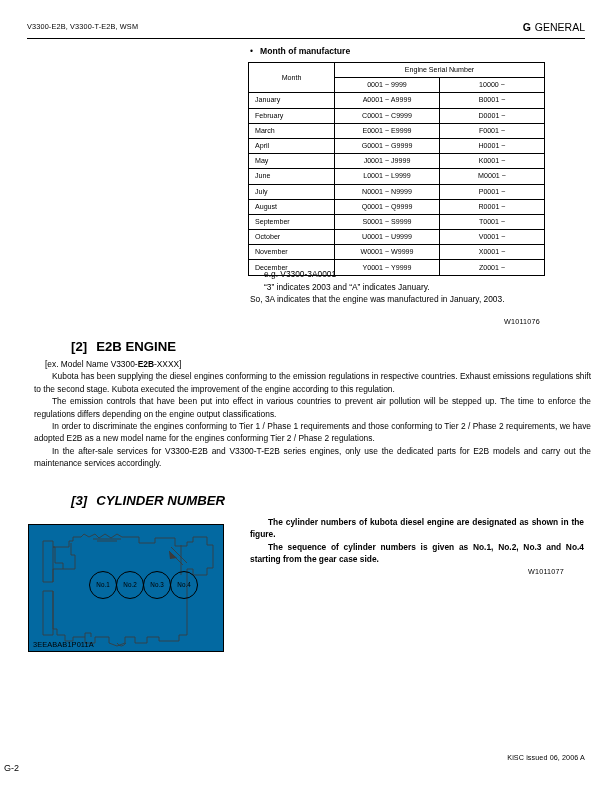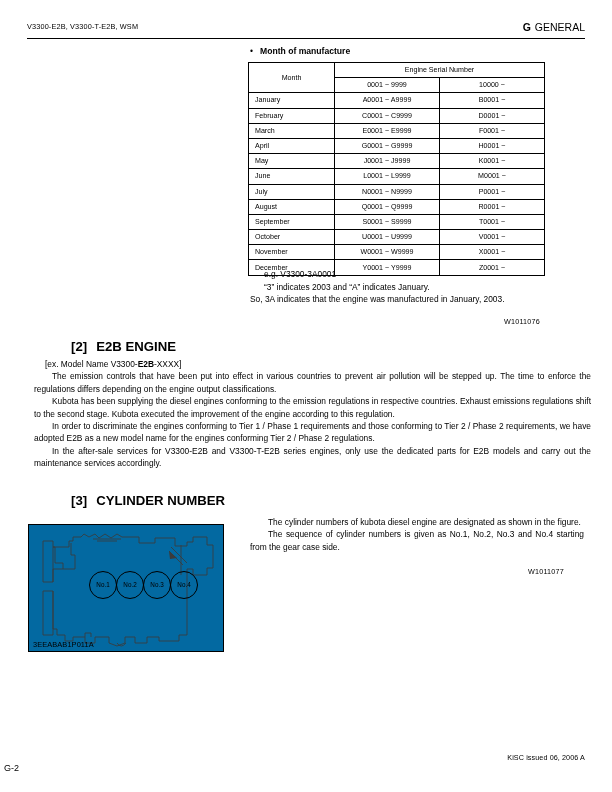--- a/index.html
+++ b/index.html
@@ -128,21 +128,21 @@
     position: absolute;
     font-size: 13.2px;
     font-weight: bold;
     white-space: nowrap;
     margin-left: 44px;
   }
   .sec-heading .sec-num {
     margin-right: 9px;
   }
   #sec2-heading { left: 27px; top: 339px; }
-  #sec3-heading { left: 27px; top: 493px; }
+  #sec3-heading { left: 27px; top: 493px; font-style: italic; }
 
   .body-block {
     position: absolute;
     font-size: 8.4px;
     line-height: 12.4px;
     text-align: justify;
     text-align-last: left;
   }
   #sec2-body {
     left: 34px;
@@ -190,21 +190,21 @@
     line-height: 26px;
     background: transparent;
   }
 
   #sec3-body {
     left: 250px;
     top: 516px;
     width: 334px;
   }
   #sec3-body p { margin: 0; }
-  #sec3-body p.ind { text-indent: 18px; }
+  #sec3-body p.ind { text-indent: 18px; font-weight: bold; }
 
   
   .footer-page {
     position: absolute;
     left: 4px;
     top: 763px;
     width: 566px;
     text-align: left;
     font-size: 9px;
   }
@@ -317,22 +317,22 @@
 </div>
 
 <div class="wcode" id="wcode1">W1011076</div>
 
 <div class="sec-heading" id="sec2-heading">
   <span class="sec-num">[2]</span><span>E2B  ENGINE</span>
 </div>
 
 <div class="body-block" id="sec2-body">
   <p class="modelname"><span>[ex. Model Name V3300-</span><span class="b">E2B</span><span>-XXXX]</span></p>
+  <p class="ind">Kubota has been supplying the diesel engines conforming to the emission regulations in respective countries. Exhaust emissions regulations shift to the second stage.  Kubota executed the improvement of the engine according to this regulation.</p>
   <p class="ind">The emission controls that have been put into effect in various countries to prevent air pollution will be stepped up. The time to enforce the regulations differs depending on the engine output classifications.</p>
-  <p class="ind">Kubota has been supplying the diesel engines conforming to the emission regulations in respective countries. Exhaust emissions regulations shift to the second stage.  Kubota executed the improvement of the engine according to this regulation.</p>
   <p class="ind">In order to discriminate the engines conforming to Tier 1 / Phase 1 requirements and those conforming to Tier 2 / Phase 2 requirements, we have adopted E2B as a new model name for the engines conforming Tier 2 / Phase 2 regulations.</p>
   <p class="ind">In the after-sale services for V3300-E2B and V3300-T-E2B series engines, only use the dedicated parts for E2B models and carry out the maintenance services accordingly.</p>
 </div>
 
 <div class="sec-heading" id="sec3-heading">
   <span class="sec-num">[3]</span><span>CYLINDER  NUMBER</span>
 </div>
 
 <div class="body-block" id="sec3-body">
   <p class="ind">The cylinder numbers of kubota diesel engine are designated as shown in the figure.</p>

